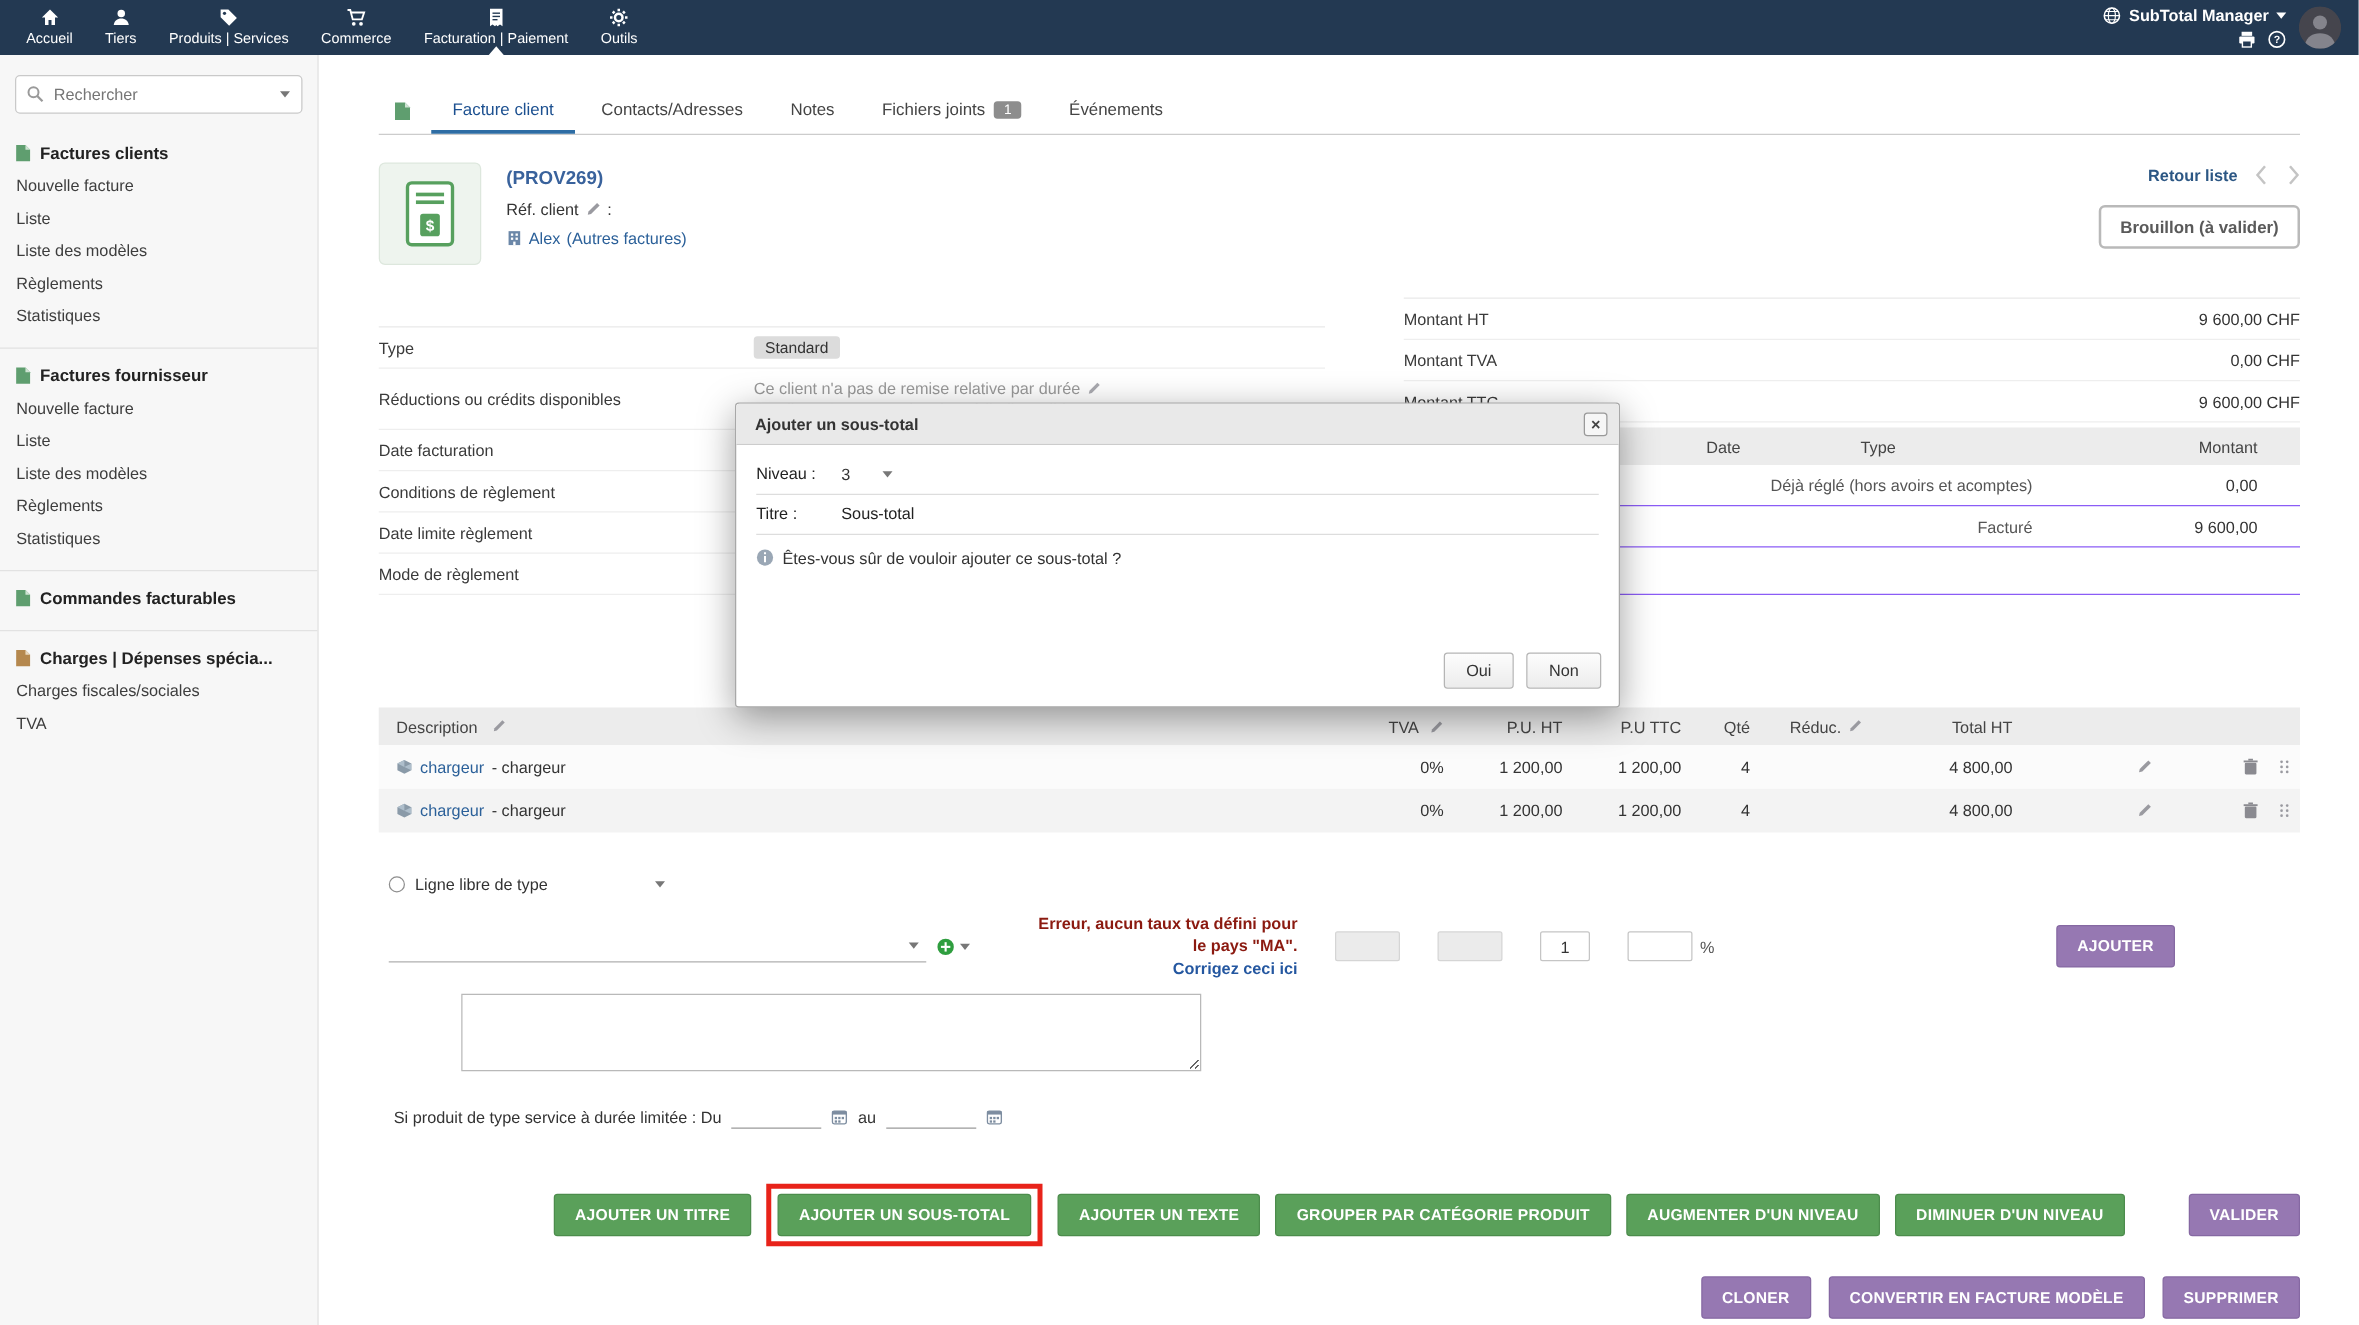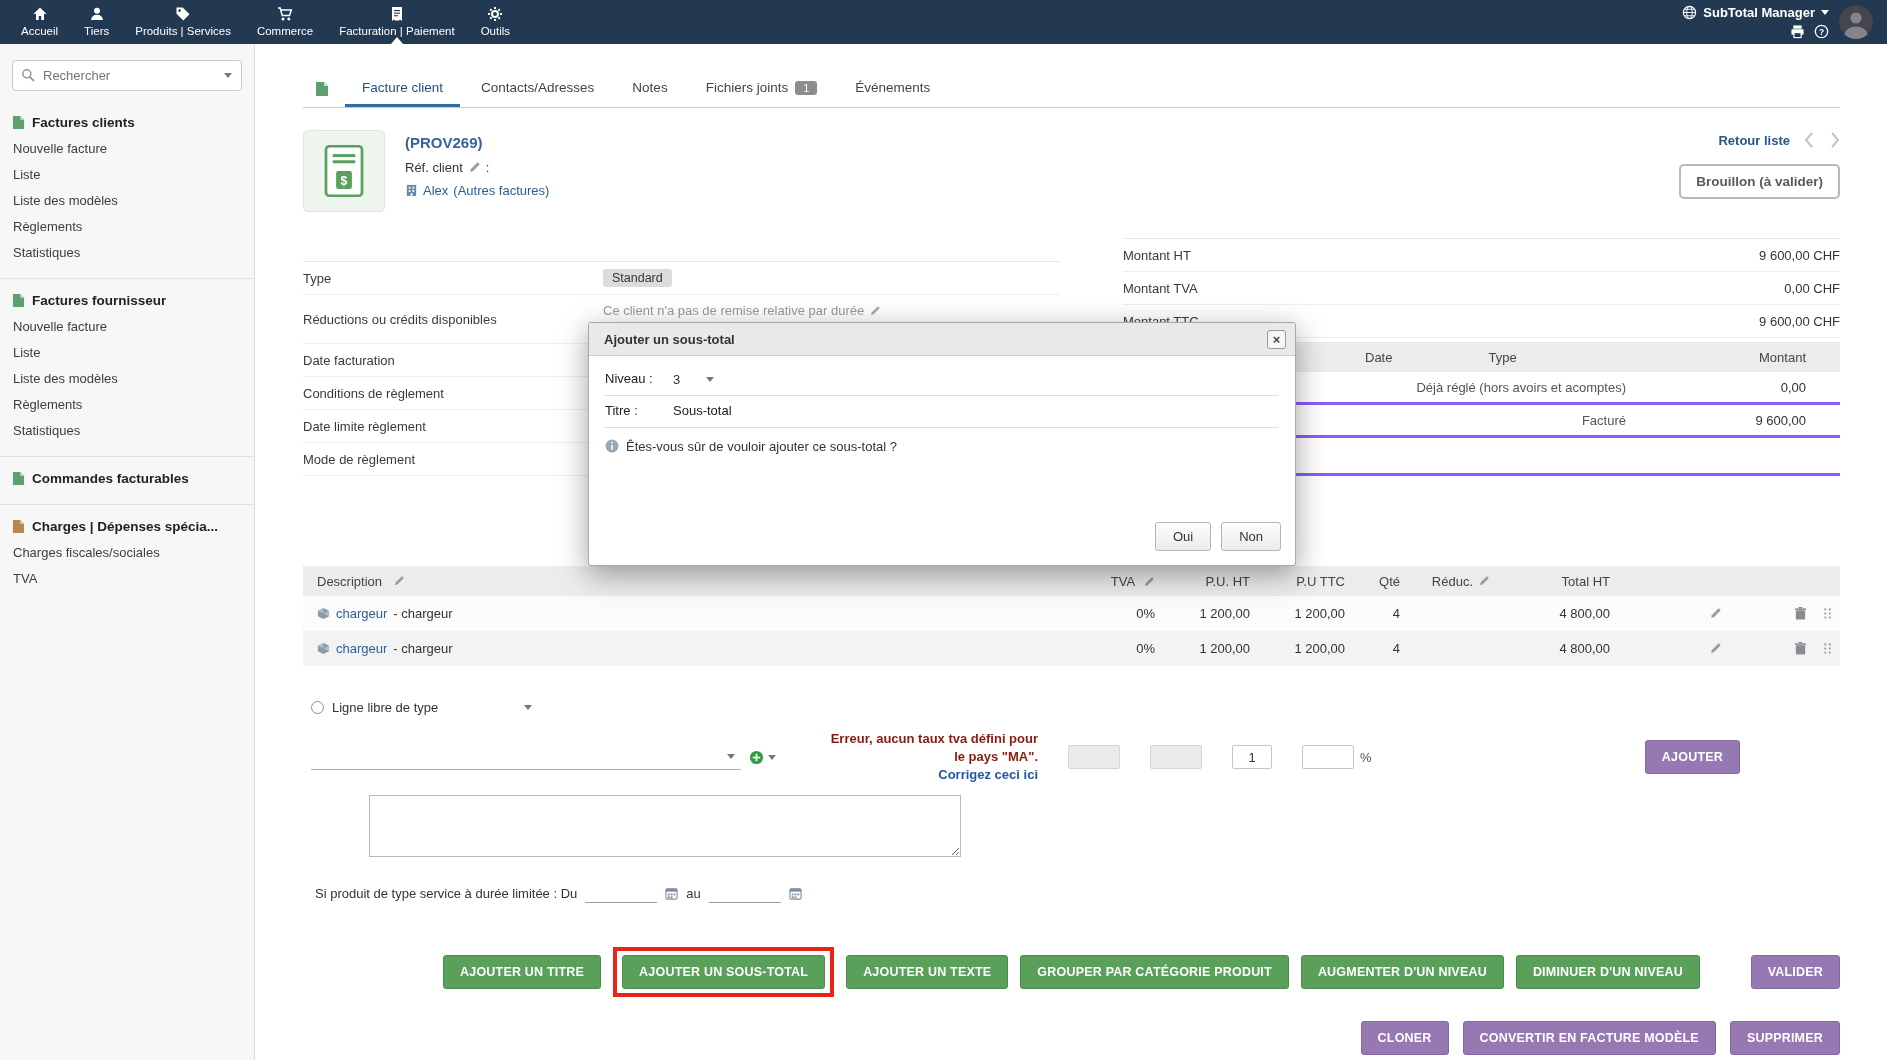--- a/index.html
+++ b/index.html
@@ -68,21 +68,21 @@
   .muted-line { color:#999; display:flex; align-items:center; gap:5px; line-height:17px; }
 
   .summary { flex:1; border-top:1px solid #e9e9e9; }
   .s-row { display:flex; align-items:center; min-height:33px; border-bottom:1px solid #eee; padding:4px 0; }
   .s-label { color:#3a3a3a; }
   .s-value { margin-left:auto; color:#333; }
   .pay-header { display:flex; align-items:center; background:#ececec; height:30px; margin-top:4px; color:#444; padding:0 34px 0 10px; }
   .ph-date { margin-left:232px; }
   .ph-type { margin-left:96px; }
   .ph-amount { margin-left:auto; }
-  .pay-row { display:flex; align-items:center; min-height:33px; border-bottom:3px solid #8b5cf6; padding:4px 34px 4px 0; }
+  .pay-row { display:flex; align-items:center; min-height:33px; border-bottom:1px solid #8b5cf6; padding:4px 34px 4px 0; }
   .pay-label { flex:1; text-align:right; color:#555; padding-right:60px; }
   .pay-amount { width:120px; text-align:right; color:#333; }
   .remain-amount { color:#a31621; font-weight:bold; font-size:16px; }
 
   
   .lines { margin-top:90px; }
   .l-head { display:flex; align-items:center; background:#ececec; height:30px; color:#444; }
   .l-row { display:flex; align-items:center; height:35px; }
   .l-row.odd { background:#fbfbfb; }
   .l-row.even { background:#f3f3f3; }

